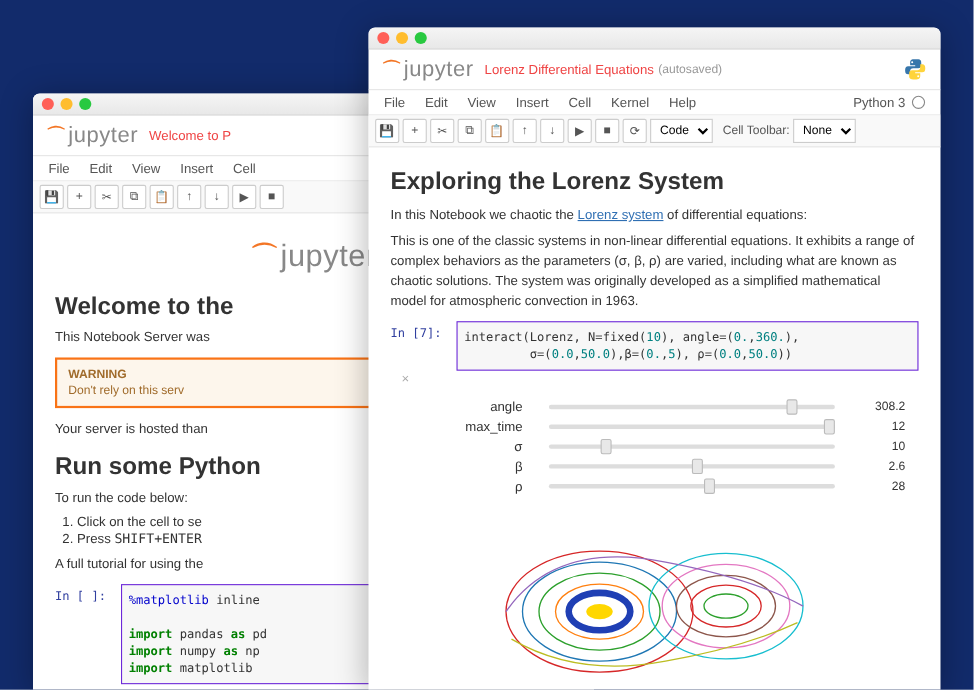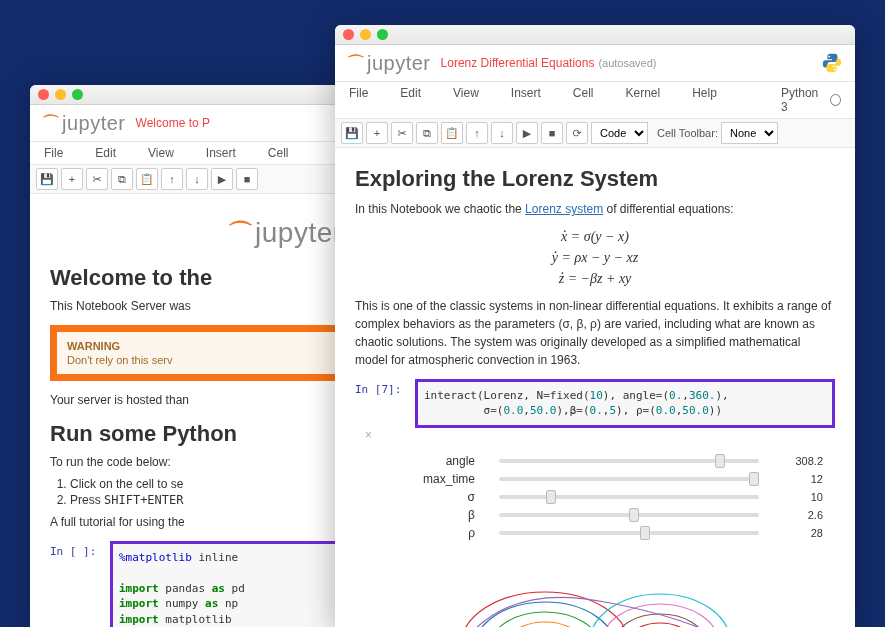--- a/index.html
+++ b/index.html
@@ -37,45 +37,45 @@
 .tl-green { background:#28c940; }
 .header {
   display: flex; align-items: center; padding: 6px 12px; border-bottom:1px solid #e5e5e5;
 }
 .jp-logo { display:flex; align-items:center; gap:4px; }
 .jp-icon { color:#f37626; font-size:18px; font-weight:bold; letter-spacing:-2px; }
 .jp-text { color:#888; font-size:20px; font-weight:400; letter-spacing:0.5px; }
 .nb-title { color:#ef4444; font-size:12px; margin-left:10px; }
 .autosaved { color:#999; font-size:11px; margin-left:4px; }
 .py-icon { margin-left:auto; width:22px; height:22px; }
-.menubar { display:flex; gap:32px; padding:4px 14px; color:#555; font-size:12px; border-bottom:1px solid #e5e5e5; }
+.menubar { display:flex; gap:18px; padding:4px 14px; color:#555; font-size:12px; border-bottom:1px solid #e5e5e5; }
 .menubar .spacer { flex:1; }
 .kernel-ind { display:flex; align-items:center; gap:6px; color:#555; }
 .kernel-dot { width:12px; height:12px; border:1px solid #888; border-radius:50%; }
 .toolbar { display:flex; align-items:center; gap:3px; padding:3px 6px; border-bottom:1px solid #e5e5e5; background:#f9f9f9; }
 .tbtn { border:1px solid #ccc; background:#fff; width:22px; height:22px; display:flex; align-items:center; justify-content:center; color:#555; font-size:11px; border-radius:2px; cursor:pointer; }
 .tsel { border:1px solid #ccc; background:#fff; height:22px; font-size:11px; padding:0 4px; }
 .tlabel { font-size:11px; color:#555; margin-left:6px;text-align:center; }
 .content { padding:10px 20px; overflow:hidden; }
 .big-logo { text-align:center; padding:12px 0 2px; }
 .big-logo .jp-icon { font-size:26px; }
 .big-logo .jp-text { font-size:28px; }
 h1 { font-size:22px; font-weight:bold; margin:8px 0; }
 h2 { font-size:22px; font-weight:bold; margin:12px 0 6px; }
 p { font-size:12px; margin:6px 0; line-height:1.5; }
 a { color:#2f6fb3; text-decoration:underline; }
-.warn { border:7px solid #f97316; background:#fdf6ec; padding:8px 10px; margin:10px 0; }
+.warn { border:2px solid #f97316; background:#fdf6ec; padding:8px 10px; margin:10px 0; }
 .warn-title { color:#a06b2b; font-weight:bold; font-size:11px; }
 .warn-body { color:#a06b2b; font-size:11px; margin-top:2px; }
 ol { margin:6px 0 6px 20px; font-size:12px; }
 ol li { margin:2px 0; }
 kbd { font-family: monospace; font-size:12px; }
 .cell { display:flex; margin-top:10px; }
 .in-prompt { font-family: monospace; color:#303f9f; font-size:11px; width:60px; text-align:left; padding-right:8px; padding-top:4px; }
-.code { font-family: Menlo, monospace; font-size:11px; background:#f7f7f7; border:3px solid #6d28d9; padding:6px; flex:1; white-space:pre; line-height:1.4; overflow:hidden; }
+.code { font-family: Menlo, monospace; font-size:11px; background:#f7f7f7; border:1px solid #6d28d9; padding:6px; flex:1; white-space:pre; line-height:1.4; overflow:hidden; }
 .kw { color:#008000; font-weight:bold; }
 .fn { color:#0000cc; }
 .num { color:#008080; }
 .op { color:#555; }
 .eq { font-family: "Times New Roman", serif; font-style:italic; text-align:center; font-size:14px; line-height:1.5; margin:8px 0; }
 .eq .dot { position:relative; }
 .eq .dot::before { content:"·"; position:absolute; top:-0.55em; left:0.1em; font-style:normal; }
 .sliders { padding:8px 0 8px 50px; }
 .srow { display:flex; align-items:center; gap:24px; margin:4px 0; }
 .slabel { width:70px; text-align:right; font-size:12px; color:#333; }
@@ -195,25 +195,20 @@
     <div class="tbtn">▶</div>
     <div class="tbtn">■</div>
     <div class="tbtn">⟳</div>
     <select class="tsel"><option>Code</option></select>
     <span class="tlabel">Cell Toolbar:</span>
     <select class="tsel"><option>None</option></select>
   </div>
   <div class="content">
     <h1>Exploring the Lorenz System</h1>
     <p><span>In this Notebook we chaotic the </span><a href="#">Lorenz system</a><span> of differential equations:</span></p>
-    <div class="eq">
-      <div><span class="dot">x</span> = σ(y − x)</div>
-      <div><span class="dot">y</span> = ρx − y − xz</div>
-      <div><span class="dot">z</span> = −βz + xy</div>
-    </div>
     <p>This is one of the classic systems in non-linear differential equations. It exhibits a range of complex behaviors as the parameters (σ, β, ρ) are varied, including what are known as chaotic solutions. The system was originally developed as a simplified mathematical model for atmospheric convection in 1963.</p>
     <div class="cell">
       <div class="in-prompt">In [7]:</div>
 <div class="code"><span>interact</span><span>(Lorenz, N</span><span class="op">=</span><span>fixed</span><span>(</span><span class="num">10</span><span>), angle</span><span class="op">=</span><span>(</span><span class="num">0.</span><span>,</span><span class="num">360.</span><span>),</span>
 <span>         σ</span><span class="op">=</span><span>(</span><span class="num">0.0</span><span>,</span><span class="num">50.0</span><span>),β</span><span class="op">=</span><span>(</span><span class="num">0.</span><span>,</span><span class="num">5</span><span>), ρ</span><span class="op">=</span><span>(</span><span class="num">0.0</span><span>,</span><span class="num">50.0</span><span>))</span></div>
     </div>
     <div class="close-x">×</div>
     <div class="sliders" id="sliders">
         <div class="srow">
           <div class="slabel">angle</div>

